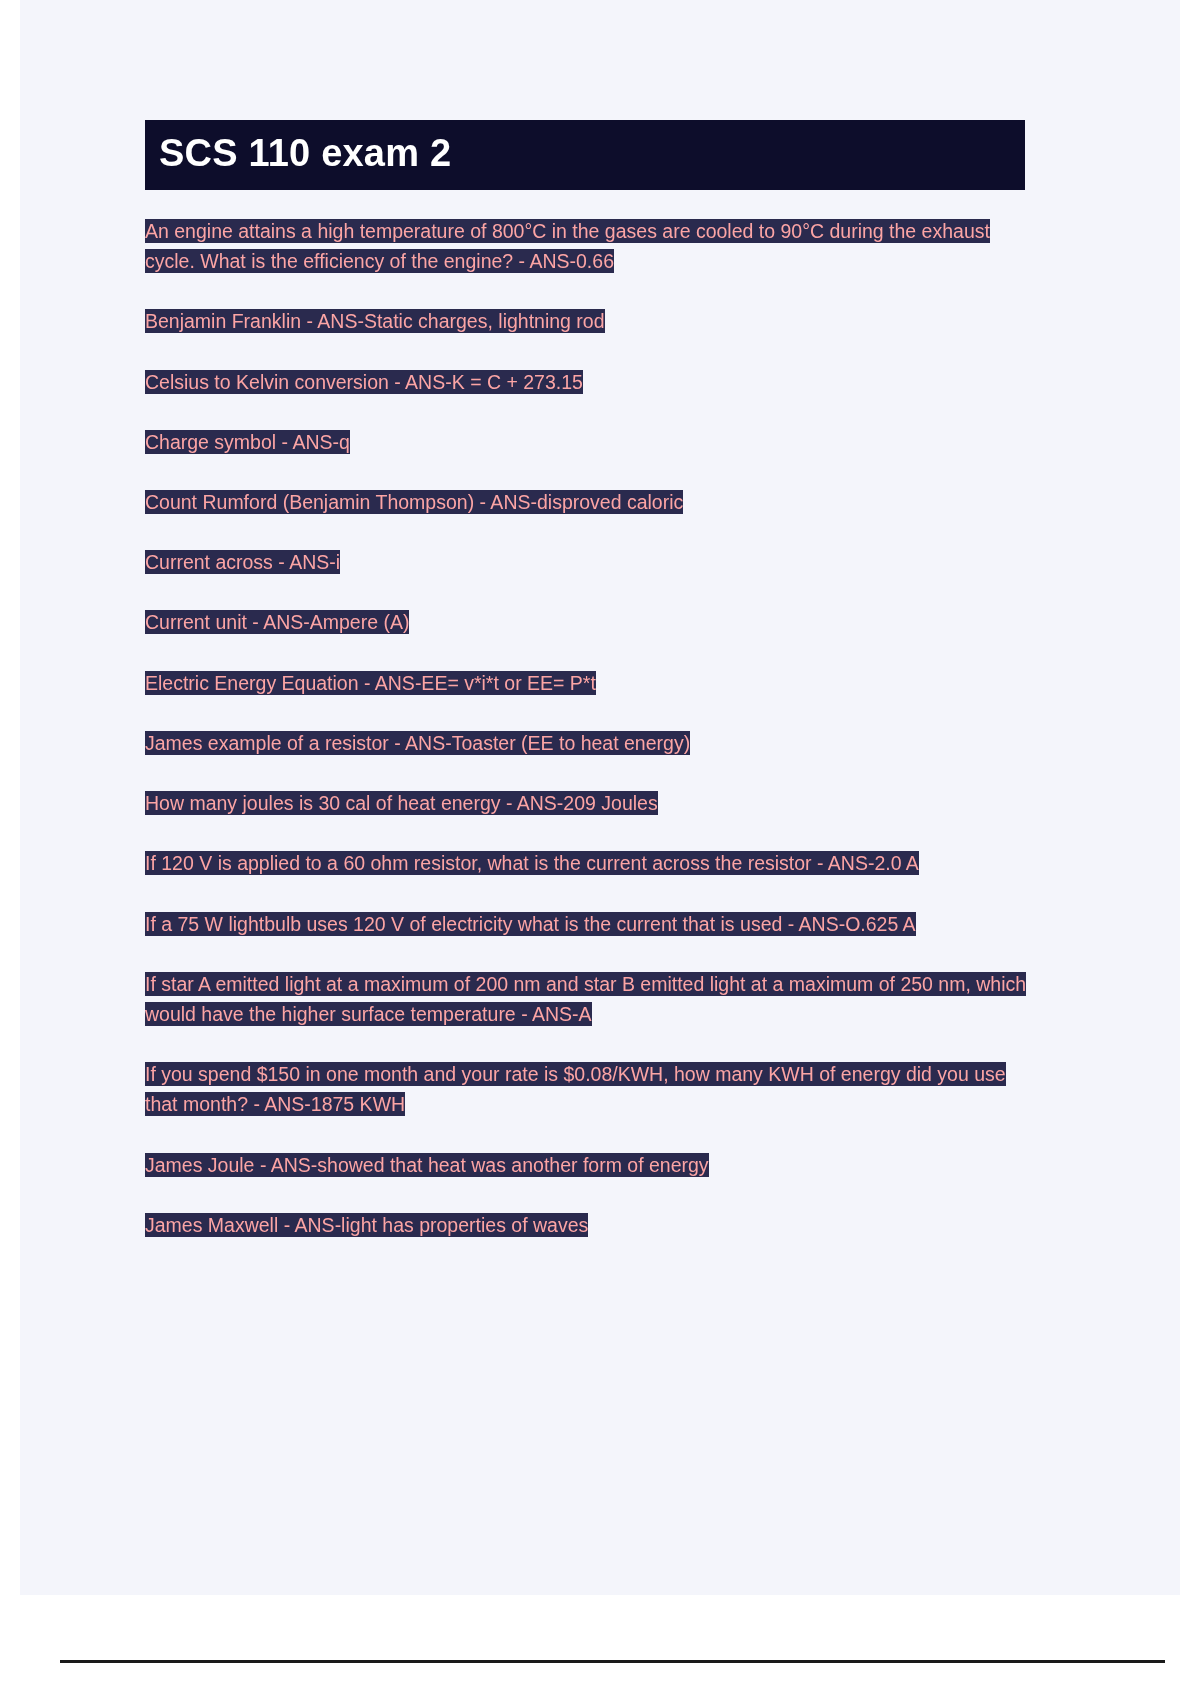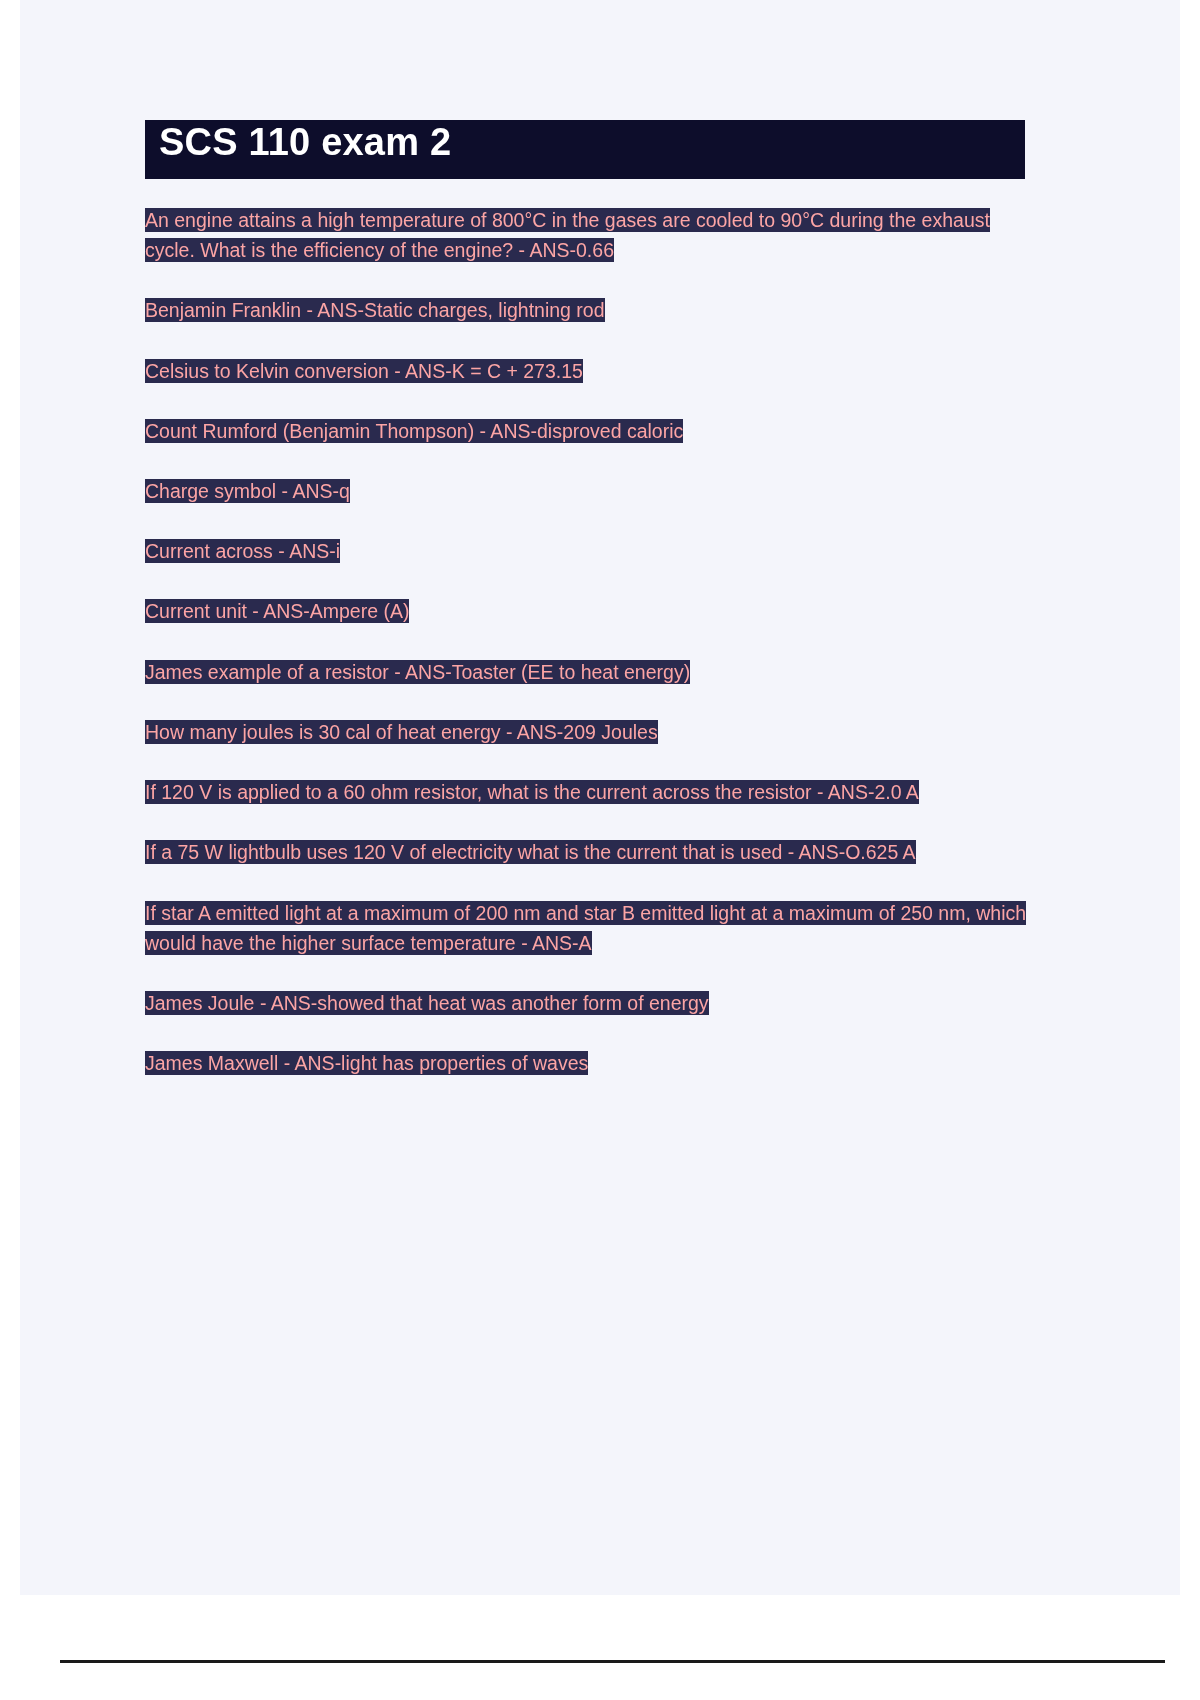--- a/index.html
+++ b/index.html
@@ -24,21 +24,21 @@
     box-sizing: border-box;
   }
   .page-inner {
     position: absolute;
     left: 125px;
     top: 120px;
     width: 890px;
   }
   .doc-title-bar {
     background: #0d0d2b;
-    padding: 3px 0 16px 14px;
+    padding: 14px 0 16px 14px;
     width: 880px;
     box-sizing: border-box;
   }
   .doc-title {
     color: #ffffff;
     font-size: 38px;
     font-weight: bold;
     line-height: 1.05;
     letter-spacing: 0.2px;
     margin: 0;
@@ -75,29 +75,31 @@
   <div class="page-inner">
 
     <div class="doc-title-bar">
       <h1 class="doc-title">SCS 110 exam 2</h1>
     </div>
 
     <div class="qa-list">
       <p class="qa-item"><span class="hl">An engine attains a high temperature of 800°C in the gases are cooled to 90°C during the exhaust cycle. What is the efficiency of the engine? - ANS-0.66</span></p>
       <p class="qa-item"><span class="hl">Benjamin Franklin - ANS-Static charges, lightning rod</span></p>
       <p class="qa-item"><span class="hl">Celsius to Kelvin conversion - ANS-K = C + 273.15</span></p>
+      <p class="qa-item"><span class="hl">Charge symbol - ANS-q</span></p>
       <p class="qa-item"><span class="hl">Count Rumford (Benjamin Thompson) - ANS-disproved caloric</span></p>
-      <p class="qa-item"><span class="hl">Charge symbol - ANS-q</span></p>
       <p class="qa-item"><span class="hl">Current across - ANS-i</span></p>
       <p class="qa-item"><span class="hl">Current unit - ANS-Ampere (A)</span></p>
+      <p class="qa-item"><span class="hl">Electric Energy Equation - ANS-EE= v*i*t or EE= P*t</span></p>
       <p class="qa-item"><span class="hl">James example of a resistor - ANS-Toaster (EE to heat energy)</span></p>
       <p class="qa-item"><span class="hl">How many joules is 30 cal of heat energy - ANS-209 Joules</span></p>
       <p class="qa-item"><span class="hl">If 120 V is applied to a 60 ohm resistor, what is the current across the resistor - ANS-2.0 A</span></p>
       <p class="qa-item"><span class="hl">If a 75 W lightbulb uses 120 V of electricity what is the current that is used - ANS-O.625 A</span></p>
       <p class="qa-item"><span class="hl">If star A emitted light at a maximum of 200 nm and star B emitted light at a maximum of 250 nm, which would have the higher surface temperature - ANS-A</span></p>
+      <p class="qa-item"><span class="hl">If you spend $150 in one month and your rate is $0.08/KWH, how many KWH of energy did you use that month? - ANS-1875 KWH</span></p>
       <p class="qa-item"><span class="hl">James Joule - ANS-showed that heat was another form of energy</span></p>
       <p class="qa-item"><span class="hl">James Maxwell - ANS-light has properties of waves</span></p>
     </div>
 
   </div>
 </div>
 
 <div class="bottom-rule"></div>
 
 </body></html>

